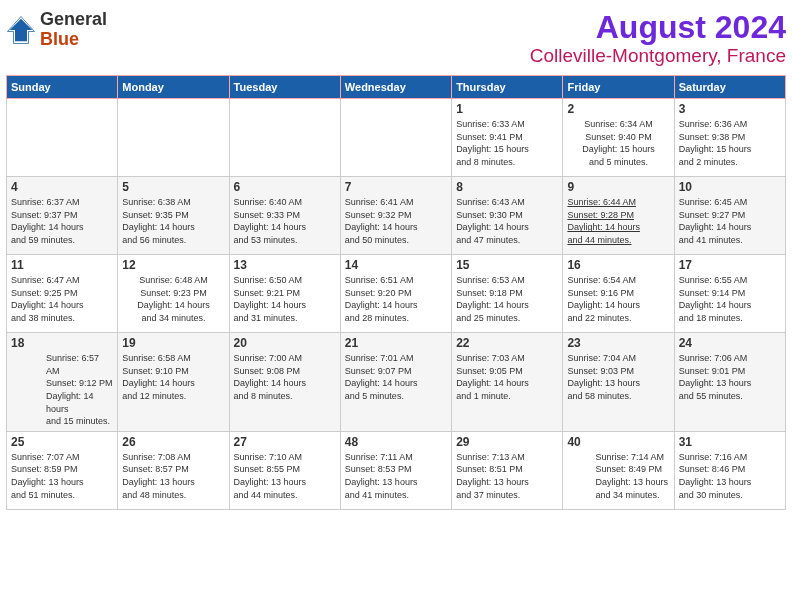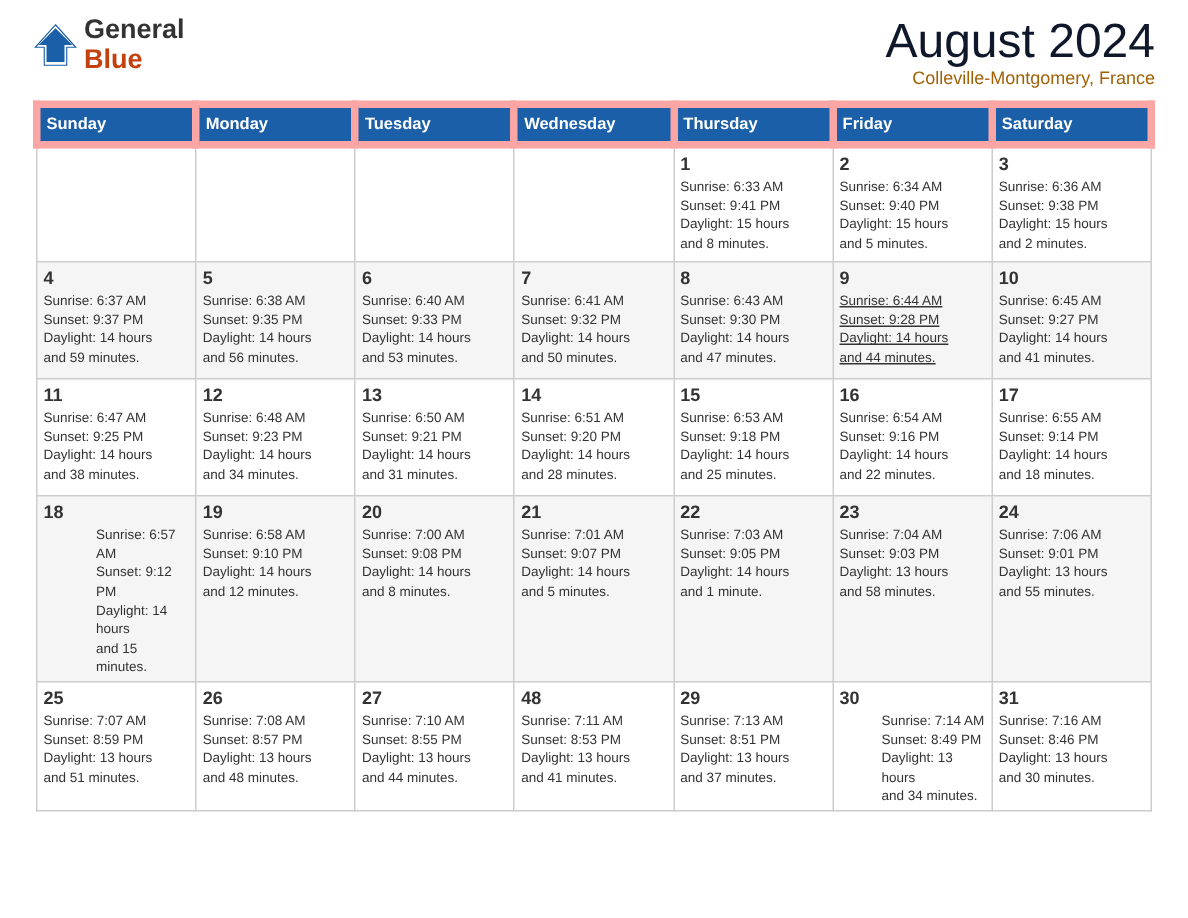--- a/index.html
+++ b/index.html
@@ -6,21 +6,21 @@
     body {
       width: 792px;
       height: 612px;
       font-family: Arial, sans-serif;
       background: #fff;
       overflow: hidden;
     }
     .page {
       width: 792px;
       height: 612px;
-      padding: 10px 22px;
+      padding: 10px 6px;
     }
     .header {
       display: flex;
       justify-content: space-between;
       align-items: flex-start;
       margin-bottom: 8px;
     }
     .logo {
       display: flex;
       align-items: center;
@@ -35,41 +35,41 @@
     .logo-blue { color: #c2410c; }
     .logo-icon {
       width: 30px;
       height: 30px;
     }
     .title-block {
       text-align: right;
     }
     .month-title {
       font-size: 32px;
-      font-weight: normal;
-      color: #0f172a;
+      font-weight: bold;
+      color: #6d28d9;
       line-height: 1.1;
     }
     .location {
-      font-size: 12px;
-      color: #a16207;
+      font-size: 19px;
+      color: #be185d;
     }
     .calendar {
       width: 100%;
       border-collapse: collapse;
       font-size: 9.5px;
     }
     .calendar th {
       background: #1a5fa8;
       color: white;
       padding: 5px 4px;
       text-align: left;
       font-size: 11px;
       font-weight: bold;
-      border: 5px solid #fca5a5;
+      border: 1px solid #fca5a5;
     }
     .calendar td {
       border: 1px solid #ccc;
       vertical-align: top;
       padding: 3px 4px;
       width: calc(100% / 7);
       height: 78px;
     }
     .calendar tr:nth-child(even) td {
       background: #f5f5f5;
@@ -134,21 +134,21 @@
           <td class="empty-cell"></td>
           <td>
             <span class="day-number">1</span>
             <div class="day-info" style="white-space: pre-line;">Sunrise: 6:33 AM
 Sunset: 9:41 PM
 Daylight: 15 hours
 and 8 minutes.</div>
           </td>
           <td>
             <span class="day-number">2</span>
-            <div class="day-info" style="white-space: pre-line;">Sunrise: 6:34 AM
+            <div class="day-info" style="white-space: pre-line; text-align: center;">Sunrise: 6:34 AM
 Sunset: 9:40 PM
 Daylight: 15 hours
 and 5 minutes.</div>
           </td>
           <td>
             <span class="day-number">3</span>
             <div class="day-info" style="white-space: pre-line;">Sunrise: 6:36 AM
 Sunset: 9:38 PM
 Daylight: 15 hours
 and 2 minutes.</div>
@@ -208,21 +208,21 @@
         <tr>
           <td>
             <span class="day-number">11</span>
             <div class="day-info" style="white-space: pre-line;">Sunrise: 6:47 AM
 Sunset: 9:25 PM
 Daylight: 14 hours
 and 38 minutes.</div>
           </td>
           <td>
             <span class="day-number">12</span>
-            <div class="day-info" style="white-space: pre-line;">Sunrise: 6:48 AM
+            <div class="day-info" style="white-space: pre-line; text-align: center;">Sunrise: 6:48 AM
 Sunset: 9:23 PM
 Daylight: 14 hours
 and 34 minutes.</div>
           </td>
           <td>
             <span class="day-number">13</span>
             <div class="day-info" style="white-space: pre-line;">Sunrise: 6:50 AM
 Sunset: 9:21 PM
 Daylight: 14 hours
 and 31 minutes.</div>
@@ -337,21 +337,21 @@
 and 41 minutes.</div>
           </td>
           <td>
             <span class="day-number">29</span>
             <div class="day-info" style="white-space: pre-line;">Sunrise: 7:13 AM
 Sunset: 8:51 PM
 Daylight: 13 hours
 and 37 minutes.</div>
           </td>
           <td>
-            <span class="day-number">30</span>
+            <span class="day-number">40</span>
             <div class="day-info" style="white-space: pre-line; margin-left: 28px;">Sunrise: 7:14 AM
 Sunset: 8:49 PM
 Daylight: 13 hours
 and 34 minutes.</div>
           </td>
           <td>
             <span class="day-number">31</span>
             <div class="day-info" style="white-space: pre-line;">Sunrise: 7:16 AM
 Sunset: 8:46 PM
 Daylight: 13 hours

